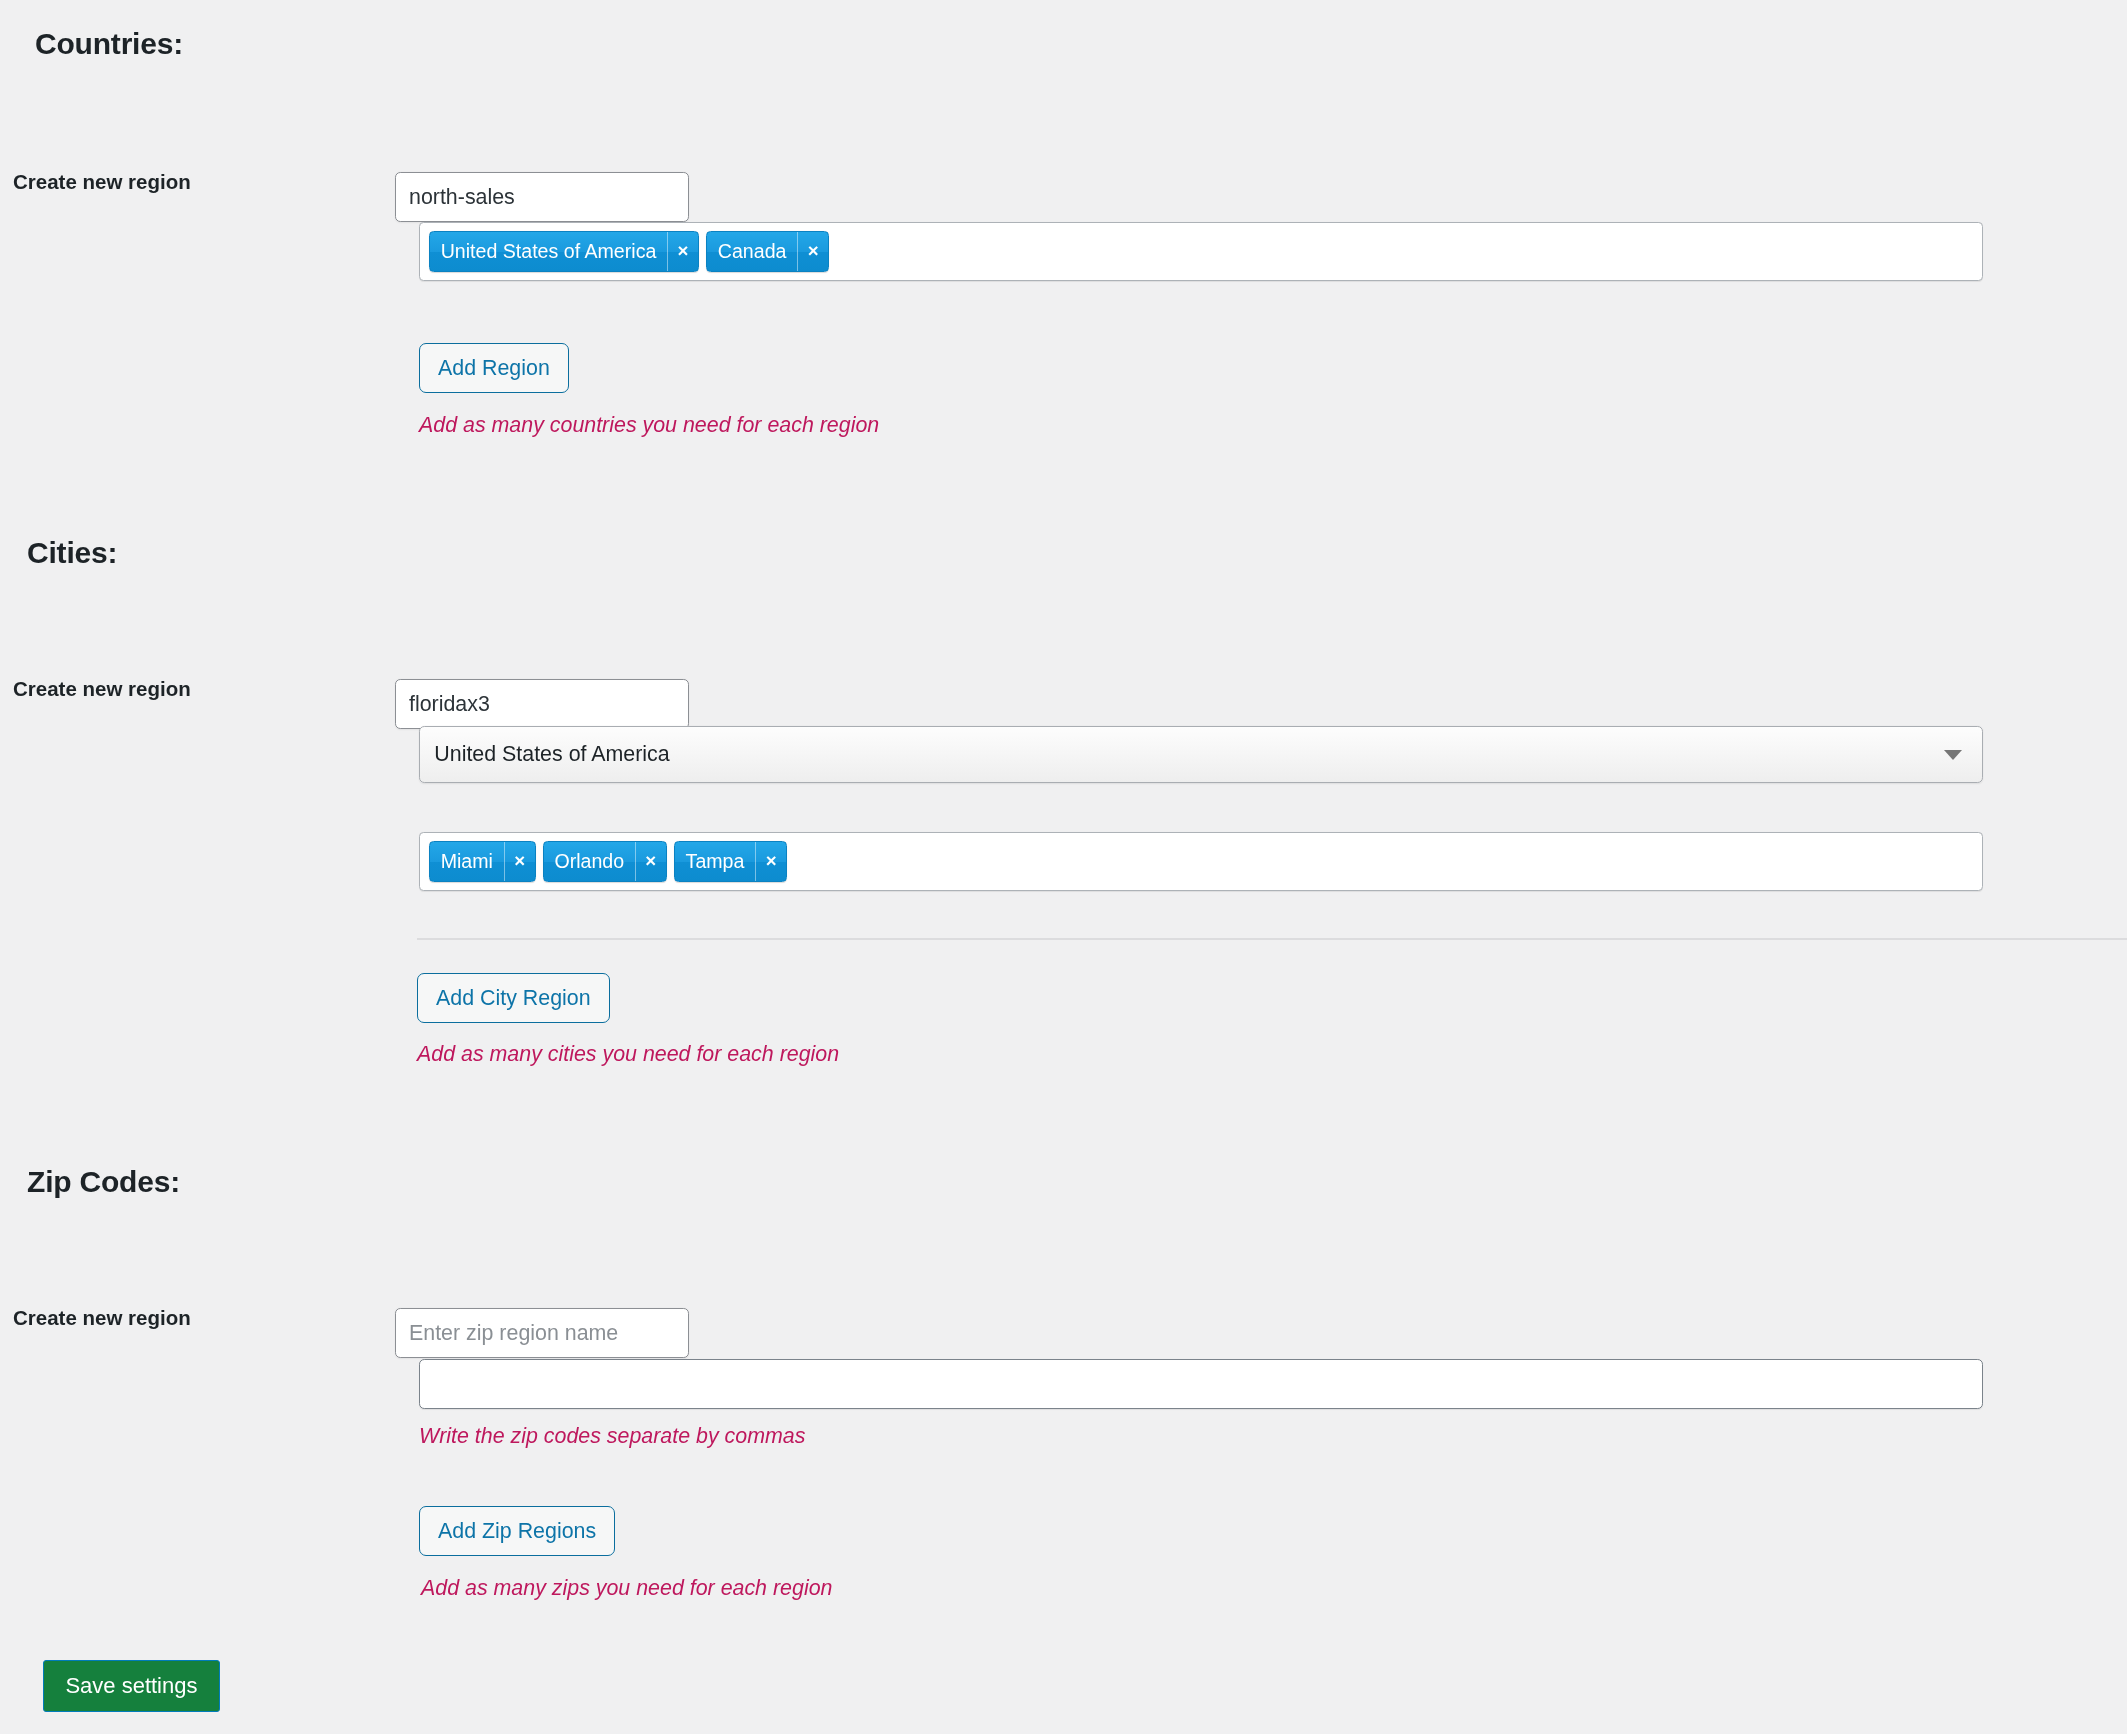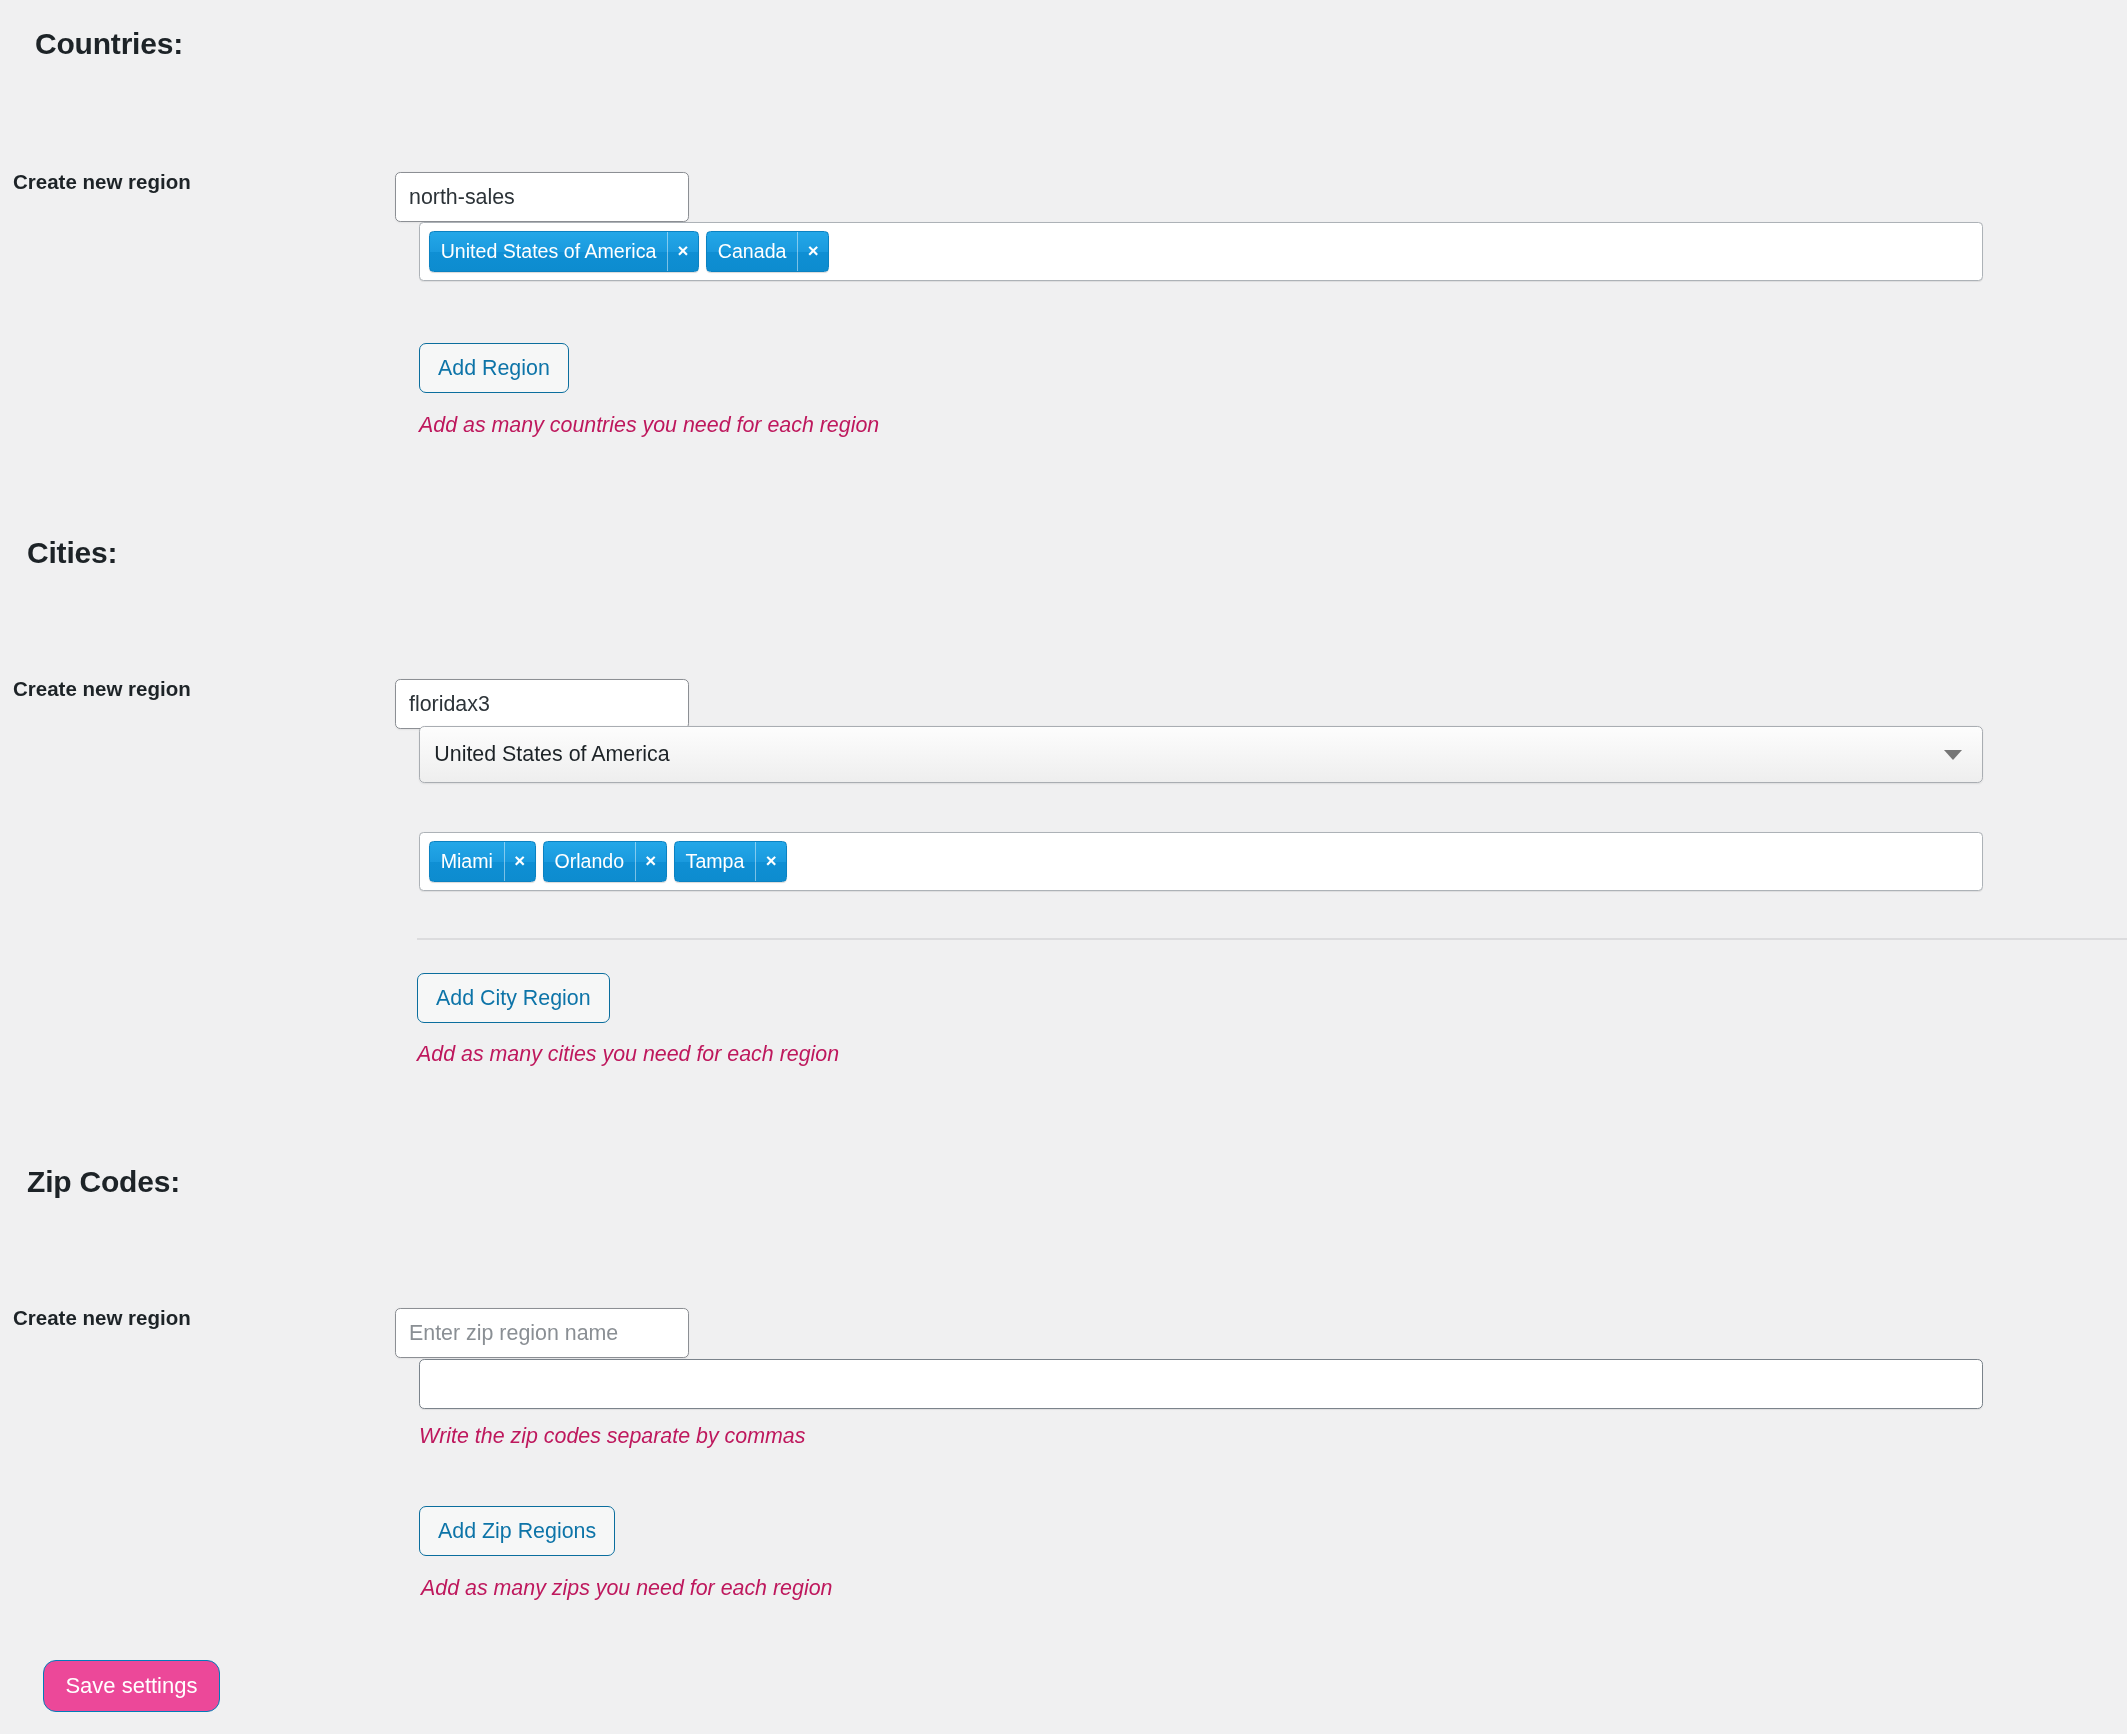--- a/index.html
+++ b/index.html
@@ -184,23 +184,23 @@
     cursor: pointer;
     white-space: nowrap;
   }
 
   
   .btn-primary {
     display: inline-block;
     box-sizing: border-box;
     height: 52px;
     padding: 0 21.4px;
-    background: #ec4899;
+    background: #15803d;
     border: 0.9px solid #007cba;
-    border-radius: 13px;
+    border-radius: 3px;
     color: #ffffff;
     font-family: "Liberation Sans", sans-serif;
     font-size: 22px;
     line-height: 50px;
     cursor: pointer;
     white-space: nowrap;
   }
 
   
   .hint {

